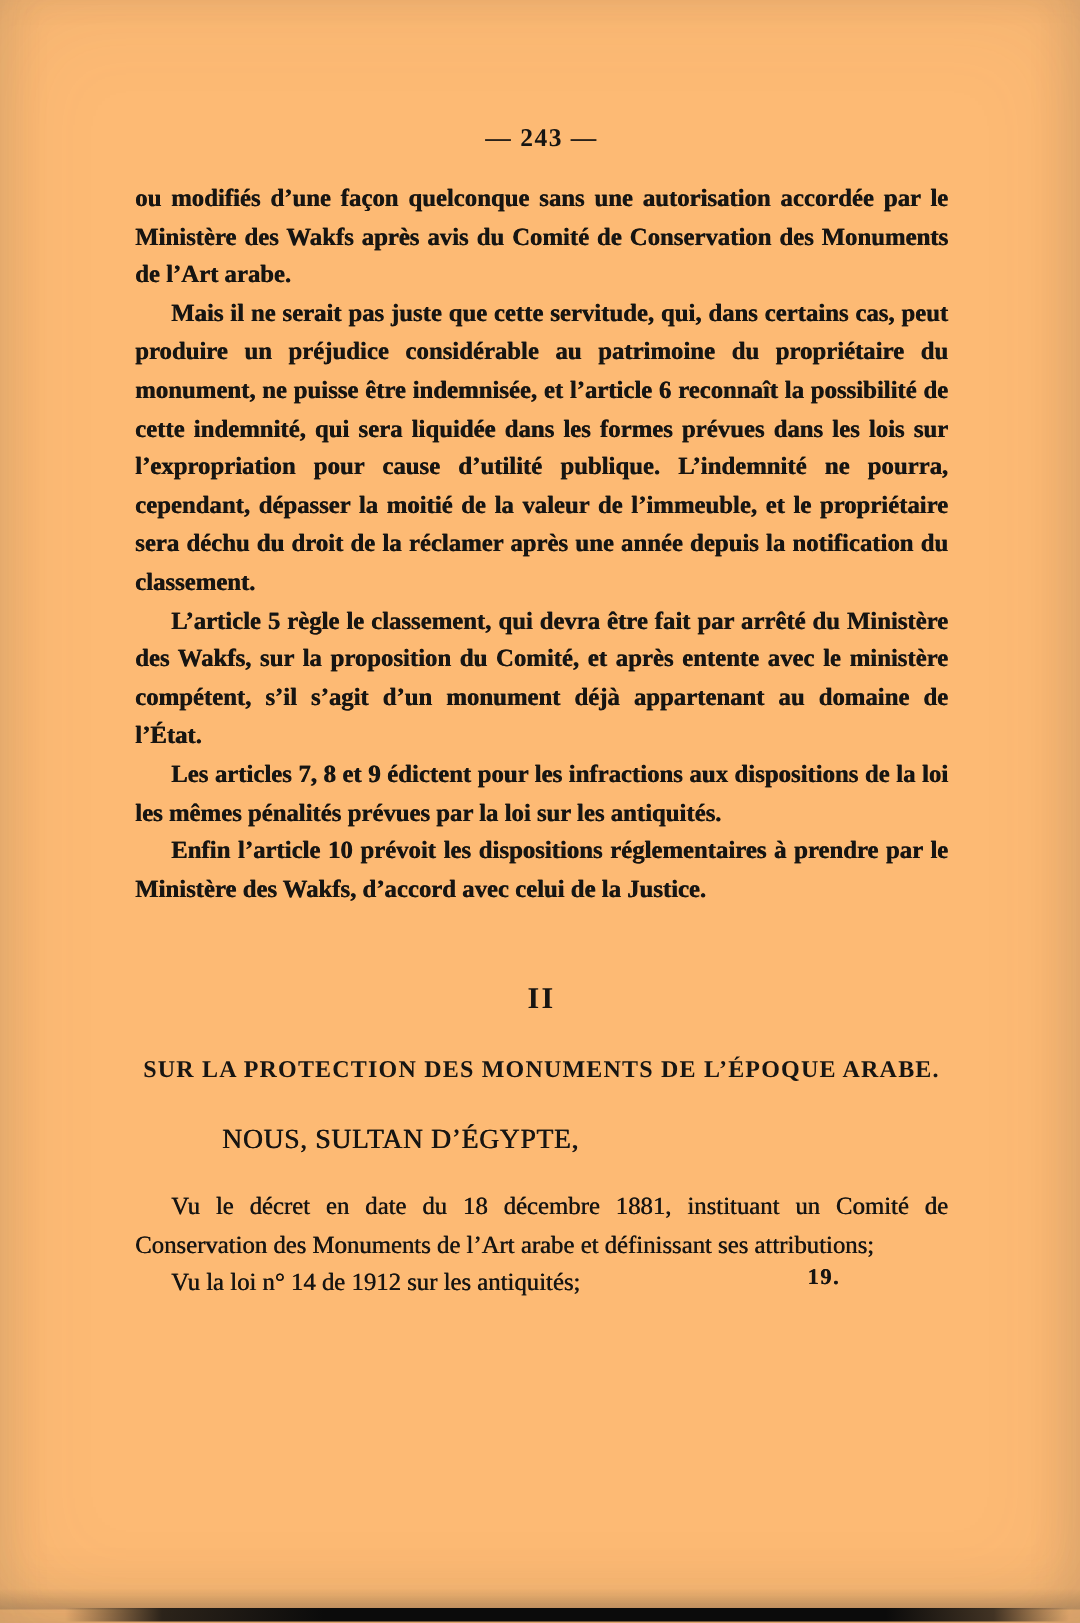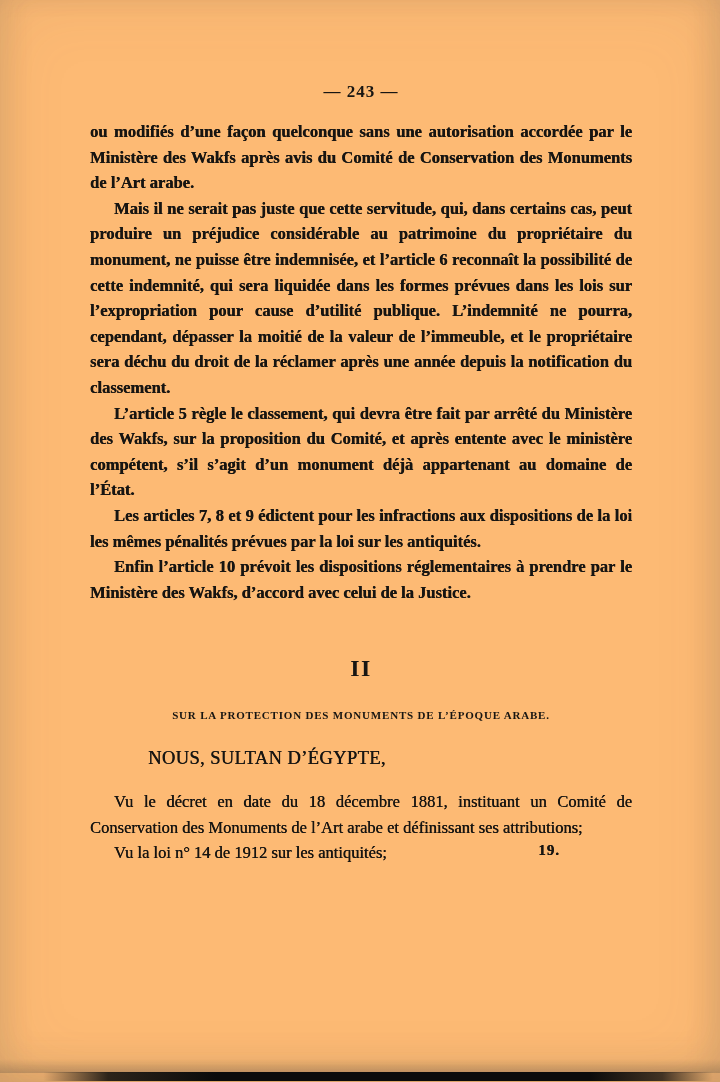--- a/index.html
+++ b/index.html
@@ -45,35 +45,35 @@
     text-align: justify;
     text-indent: 24px;
     text-shadow: 0.35px 0 0 #171512;
     font-weight: bold;
   }
   .body-text p.continuation {
     text-indent: 0;
   }
   .section-heading {
     text-align: center;
-    font-size: 24px;
+    font-size: 20px;
     font-weight: bold;
     letter-spacing: 1.5px;
     margin-top: 50px;
   }
   .law-title {
     text-align: center;
     font-size: 17px;
     font-weight: bold;
     letter-spacing: 1.8px;
     margin-top: 29px;
   }
   .law-subtitle {
     text-align: center;
-    font-size: 11px;
+    font-size: 16px;
     font-weight: bold;
     letter-spacing: 0.8px;
     margin-top: 27px;
   }
   .proclamation {
     margin: 27px 0 0 0;
     padding-left: 58px;
     font-size: 18.5px;
     letter-spacing: 0.4px;
     text-shadow: 0.4px 0 0 #171512;

